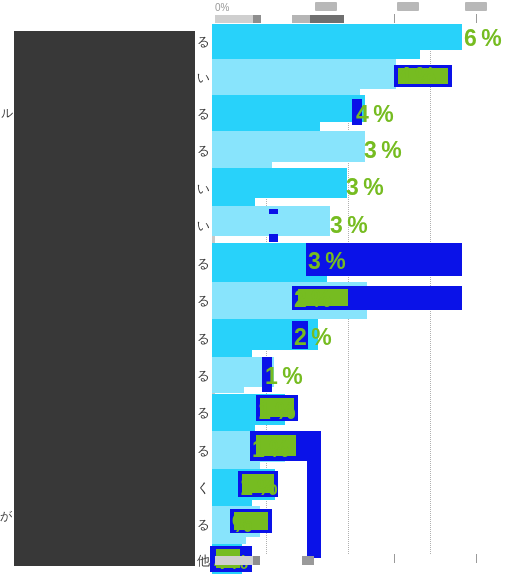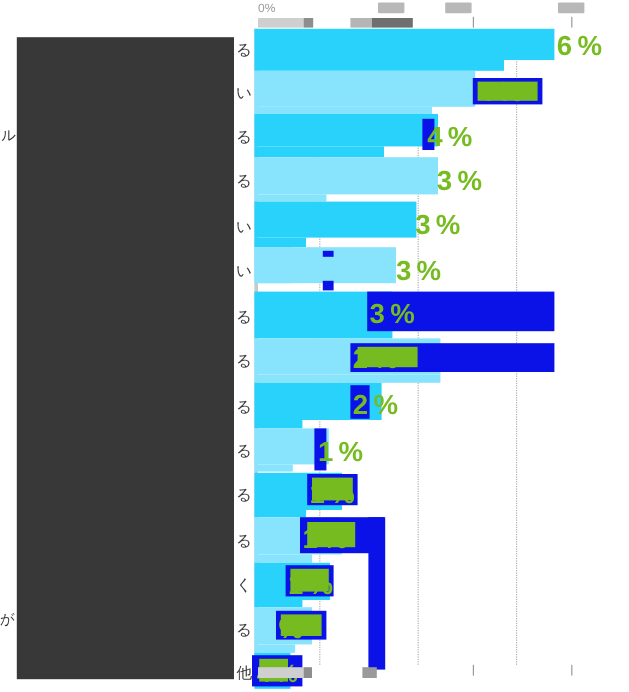--- a/index.html
+++ b/index.html
@@ -70,21 +70,21 @@
   }
 </style>
 </head>
 <body>
 
 <div id="chart-root">
 
   <div class="axis-top">
     <div class="tick-label" style="left:3px;transform:none;">0%</div>
     <div class="tick-label redacted" style="left:114px;">20%</div>
-    <div class="tick-label redacted" style="left:170px;">40%</div>
+    <div class="tick-label redacted" style="left:196px;">40%</div>
     <div class="tick-label redacted" style="left:264px;">60%</div>
     <div class="tick-mark" style="left:182px;"></div>
     <div class="tick-mark" style="left:264px;"></div>
   </div>
 
   <div style="position:absolute;left:215px;top:15px;width:38px;height:8px;background:#cfcfcf;"></div>
   <div style="position:absolute;left:253px;top:15px;width:8px;height:8px;background:#8e8e8e;"></div>
   <div style="position:absolute;left:292px;top:15px;width:18px;height:8px;background:#b5b5b5;"></div>
   <div style="position:absolute;left:310px;top:15px;width:34px;height:8px;background:#6f6f6f;"></div>
 

